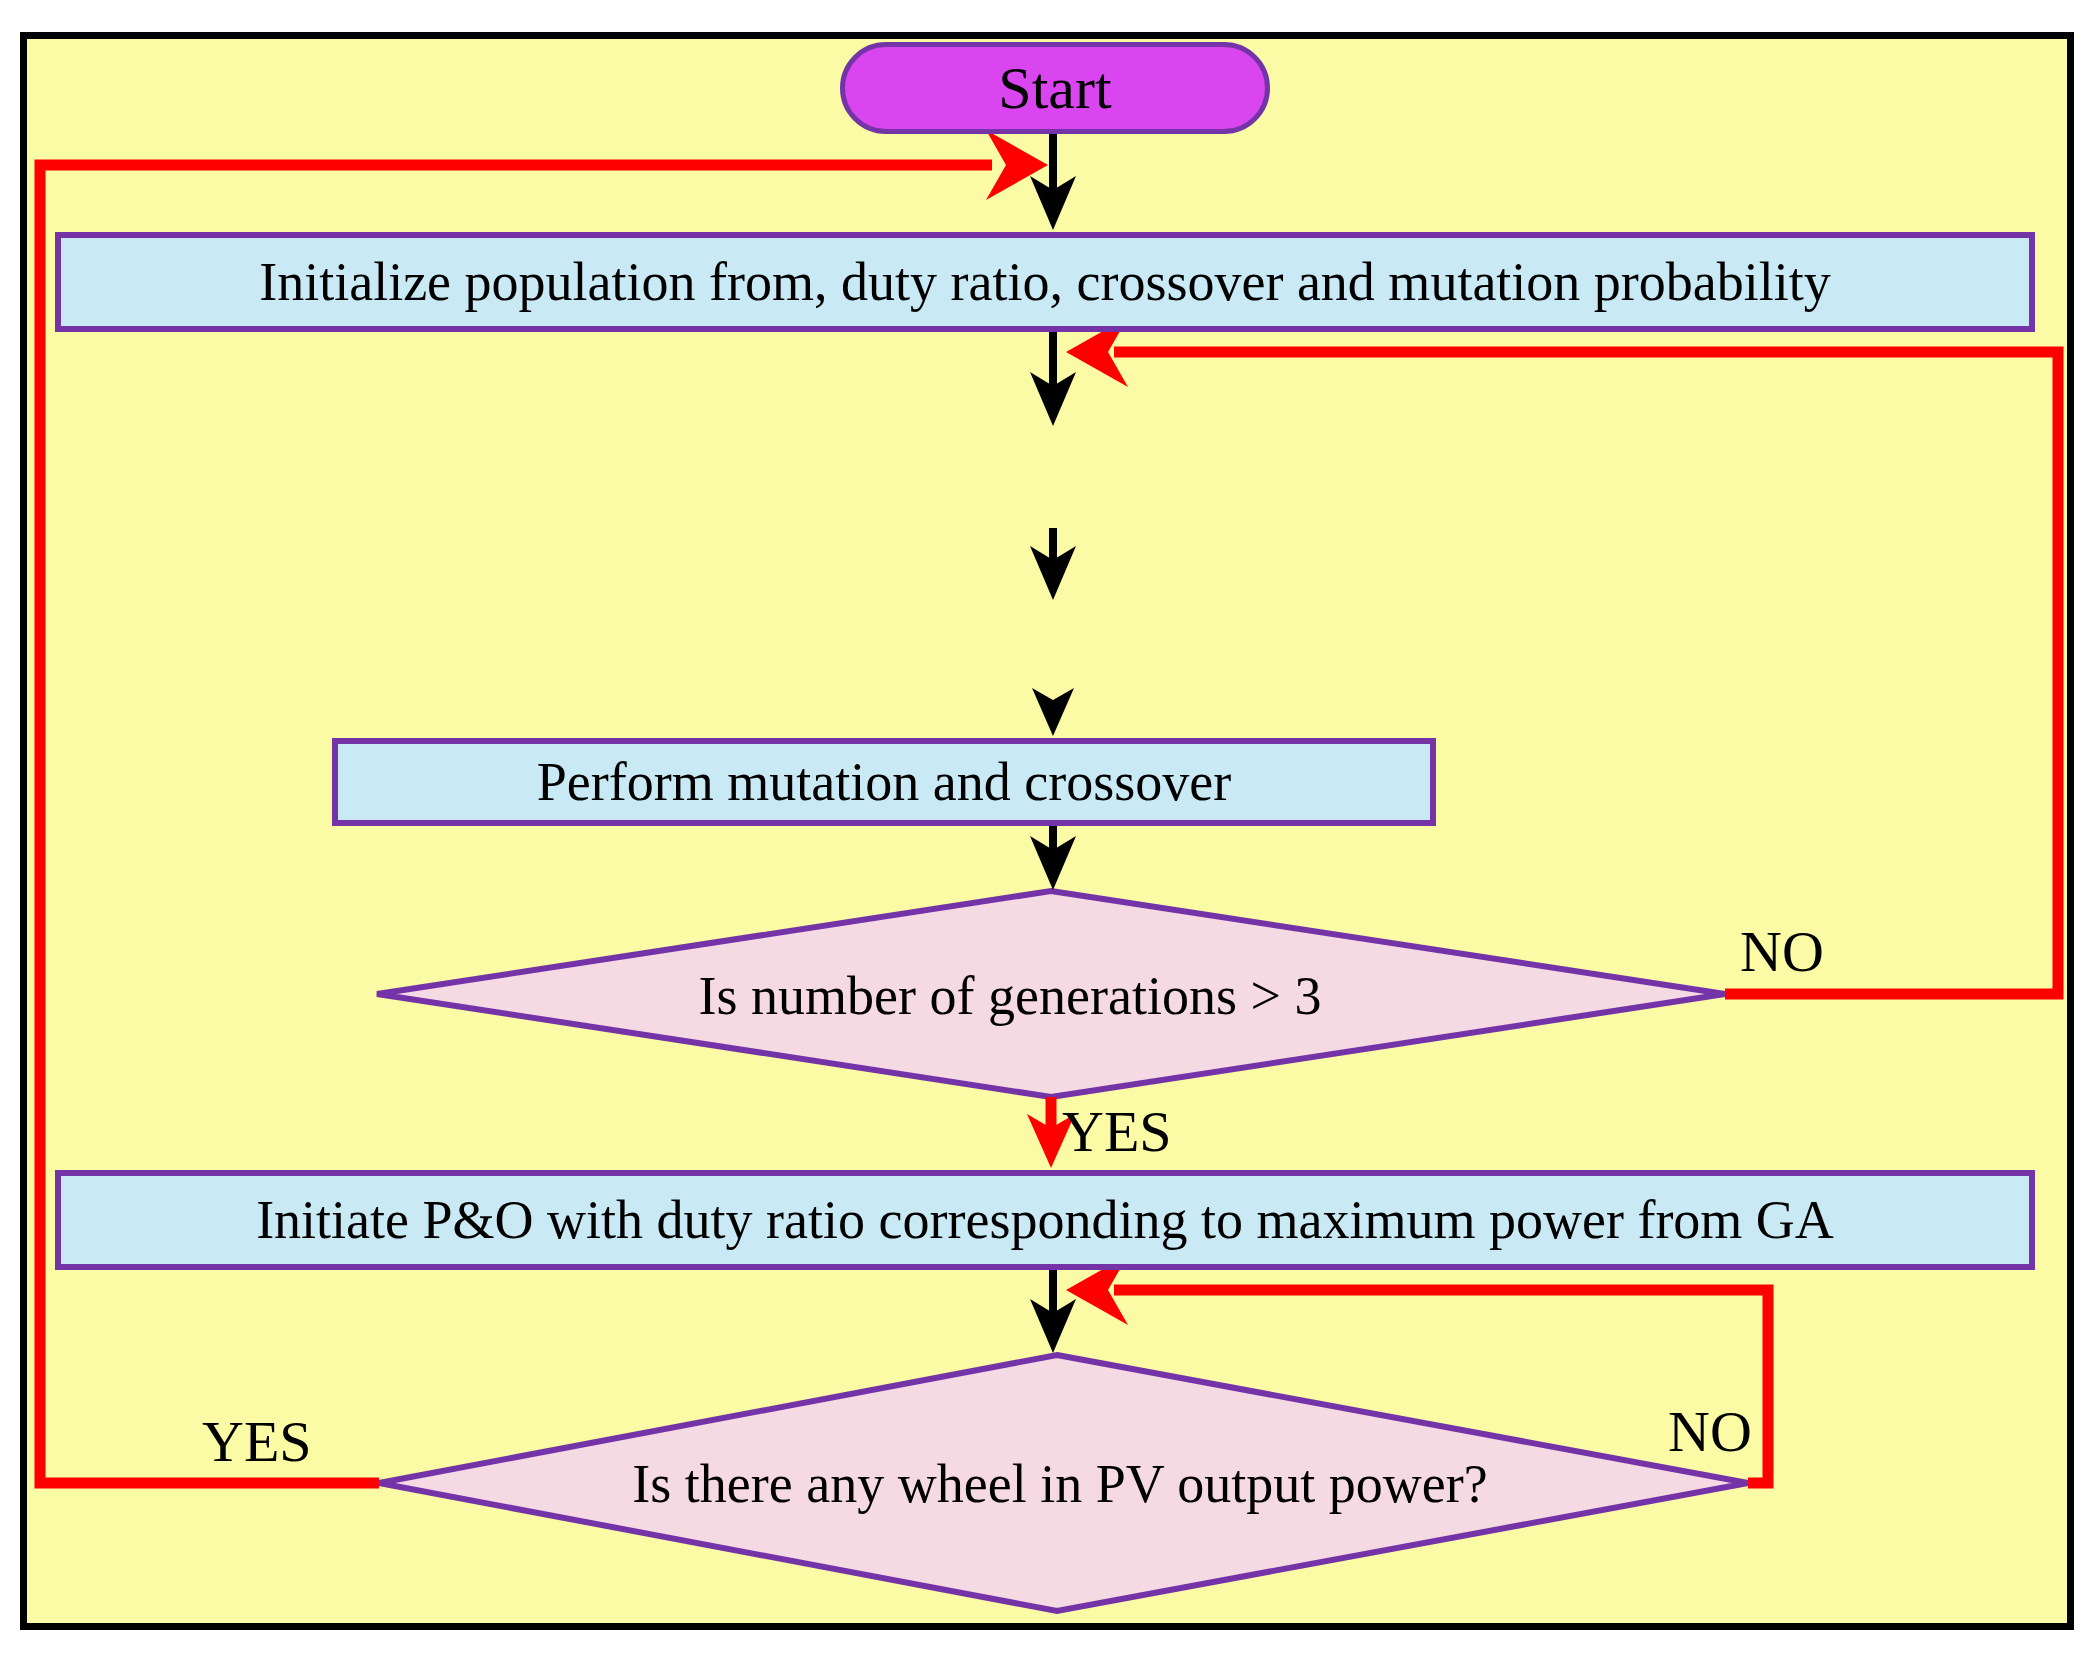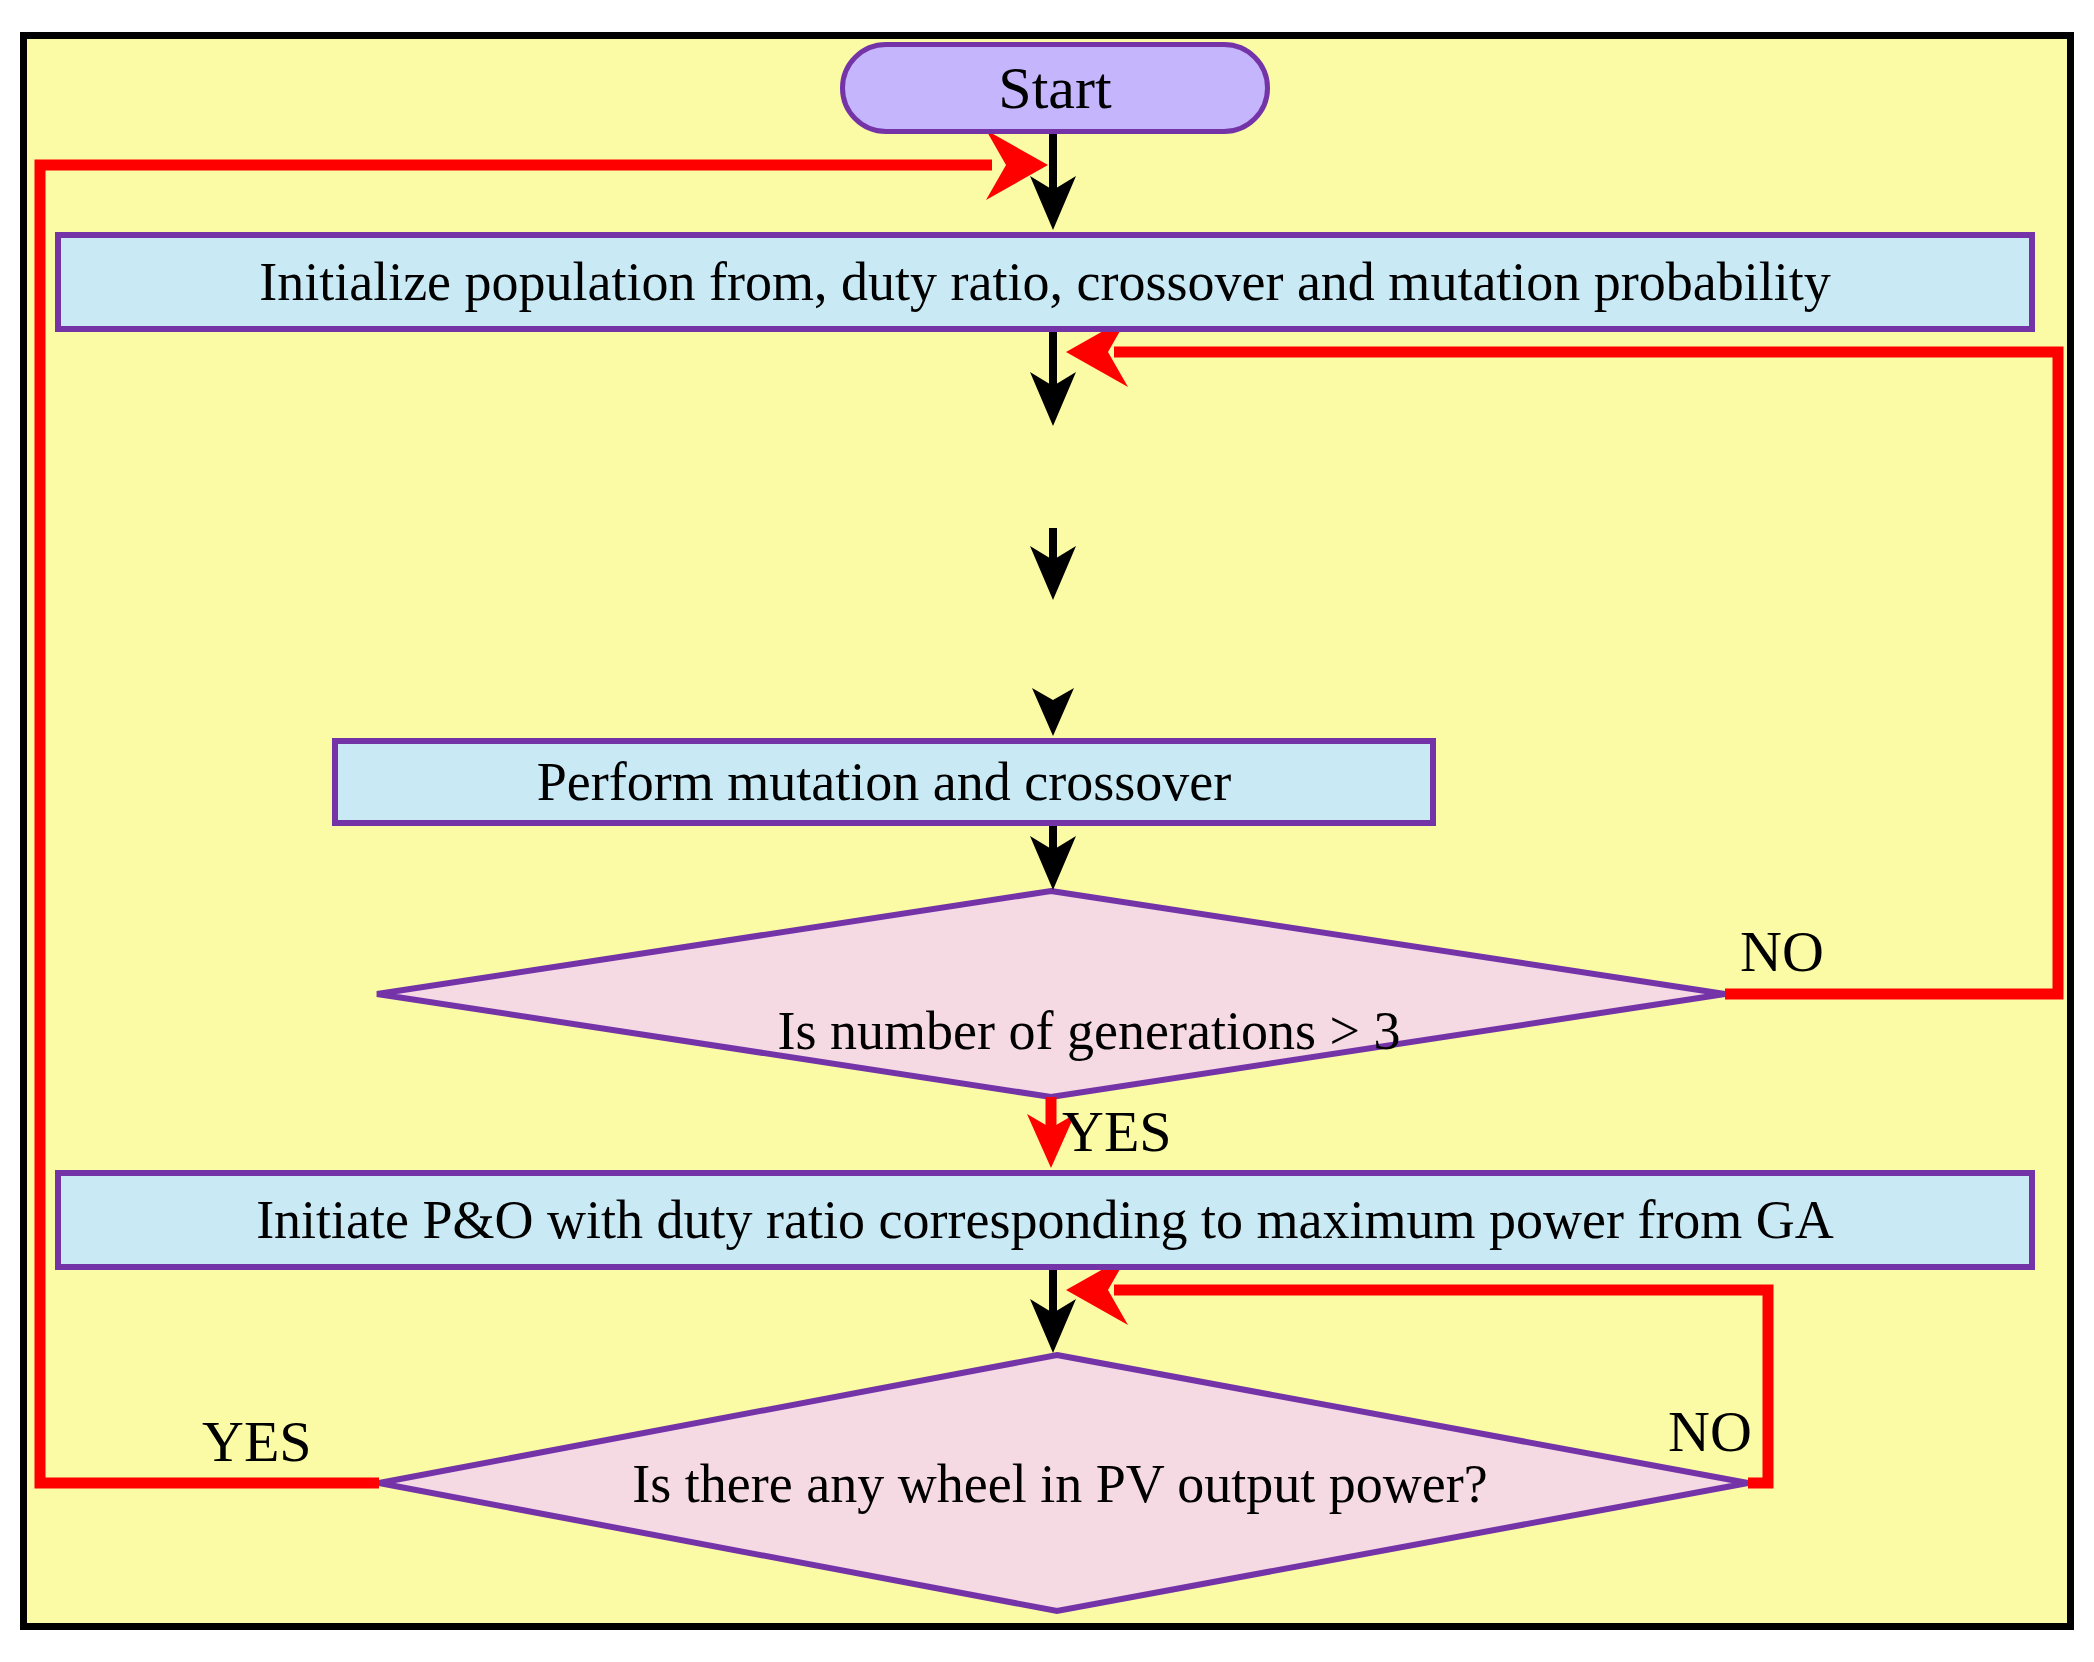--- a/index.html
+++ b/index.html
@@ -10,36 +10,36 @@
   .frame {
     position:absolute; left:20px; top:32px; width:2054px; height:1598px;
     background:#FBFBA6; border:7px solid #000; box-sizing:border-box;
   }
   svg.links { position:absolute; left:0; top:0; width:2094px; height:1662px; }
   .node {
     position:absolute; display:flex; align-items:center; justify-content:center;
     box-sizing:border-box; text-align:center; line-height:1.05; white-space:pre-wrap;
   }
   .process { background:#C9E9F5; border:6px solid #7434A8; font-size:54px; }
-  .terminator { background:#c4b5fd; border:5px solid #7434A8; border-radius:48px; font-size:60px; }
+  .terminator { background:#d946ef; border:5px solid #7434A8; border-radius:48px; font-size:60px; }
   .dtext {
     position:absolute; transform:translate(-50%,-50%); font-size:54px;
     text-align:center; white-space:nowrap;
   }
   .edge-label { position:absolute; font-size:58px; }
   .sym { font-style:italic; }
   sub.sym { font-size:0.72em; }
   
   #n-start   { left:840px;  top:42px;   width:430px;  height:92px; }
   #n-init    { left:55px;   top:232px;  width:1980px; height:100px; }
   #n-activate{ left:55px;   top:428px;  width:1980px; height:100px; }
   #n-elitism { left:55px;   top:602px;  width:1980px; height:100px; }
   #n-mutate  { left:332px;  top:738px;  width:1104px; height:88px; }
   #n-initiate{ left:55px;   top:1170px; width:1980px; height:100px; }
-  #t-gen     { left:1089px; top:996px;margin-top:35px; }
+  #t-gen     { left:1010px; top:996px; }
   #t-pv      { left:1060px; top:1484px; }
   #lbl-gen-no  { left:1740px; top:918px; }
   #lbl-gen-yes { left:1062px; top:1098px; }
   #lbl-pv-no   { left:1668px; top:1398px; }
   #lbl-pv-yes  { left:202px;  top:1408px; }
 </style>
 </head>
 <body>
 
 <div class="canvas">

